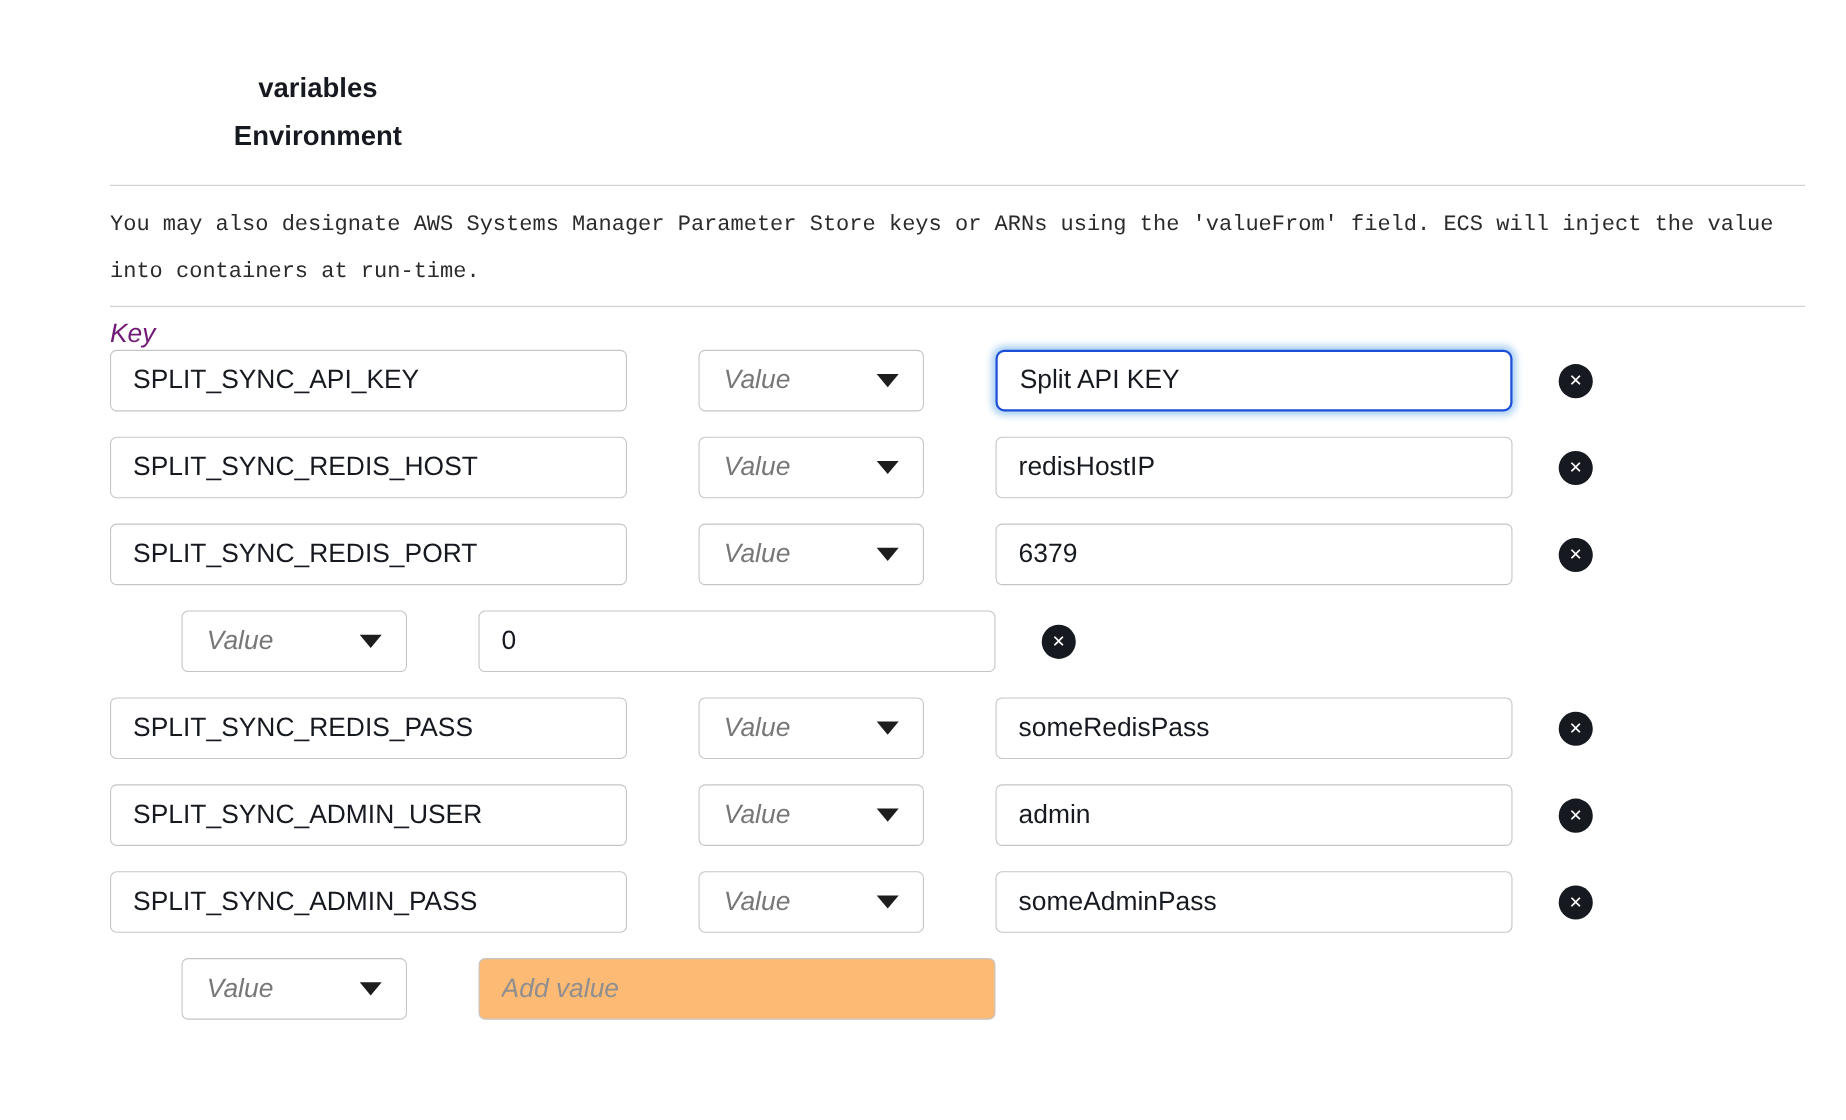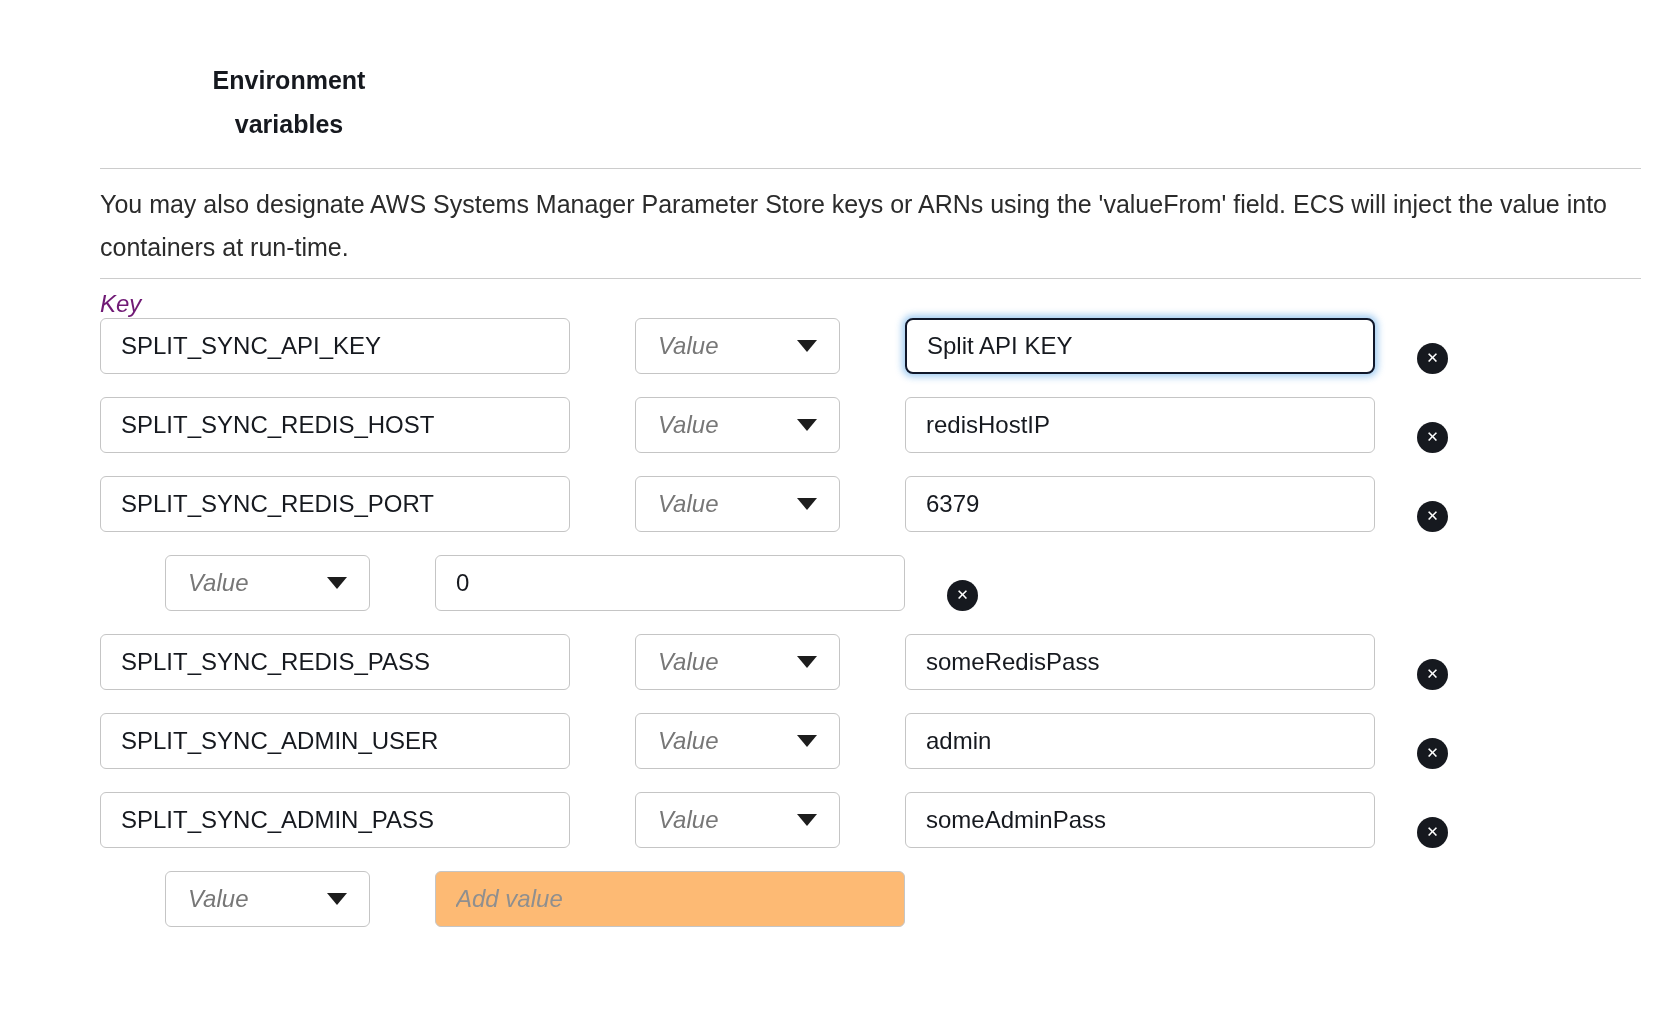--- a/index.html
+++ b/index.html
@@ -26,62 +26,63 @@
     width: 1541px;
     height: 1px;
     background: #cccccc;
   }
   .divider.d1 { top: 168px; }
   .divider.d2 { top: 278px; }
   .description {
     position: absolute;
     left: 100px; top: 183px;
     width: 1545px;
-    font-size: 25px;
+    font-size: 20px;
     line-height: 43px;
     color: #2b2b2b;
+    font-family: Liberation Mono, monospace;
   }
   .key-col-label {
     position: absolute;
     left: 100px; top: 290px;
     font-size: 24px;
     font-style: italic;
     color: #701a75;
   }
   .rows {
     position: absolute;
     left: 100px; top: 318px;
     display: flex;
     flex-direction: column;
     gap: 23px;
   }
   .row {
     display: flex;
-    align-items: flex-end;
+    align-items: center;
   }
   .field {
     height: 56px;
     border: 1px solid #c5c5c5;
     border-radius: 6px;
     font-family: "Liberation Sans", "DejaVu Sans", sans-serif;
     font-size: 24px;
     color: #16191f;
     padding: 0 20px;
     background: #ffffff;
     outline: none;
   }
   .field::placeholder {
     font-style: italic;
     color: #8f8f8f;
     opacity: 1;
   }
   .key-field { width: 470px; }
   .value-field { width: 470px; }
   .value-field.focused {
-    border: 2px solid #0f172a;
+    border: 2px solid #1d4ed8;
     border-radius: 8px;
     box-shadow: 0 0 7px 3px rgba(24, 129, 222, 0.40);
   }
   .value-field.disabled-bg {
     background: #fdba74;
   }
   .dropdown {
     width: 205px;
     height: 56px;
     margin: 0 65px;
@@ -127,22 +128,22 @@
   }
   .delete-spacer {
     width: 31px;
     margin-left: 42px;
   }
 </style>
 </head>
 <body>
 
 <div class="section-label">
+  <div>variables</div>
   <div>Environment</div>
-  <div>variables</div>
 </div>
 
 <div class="divider d1"></div>
 
 <p class="description">You may also designate AWS Systems Manager Parameter Store keys or ARNs using the 'valueFrom' field. ECS will inject the value into containers at run-time.</p>
 
 <div class="divider d2"></div>
 
 <div class="key-col-label">Key</div>
 

